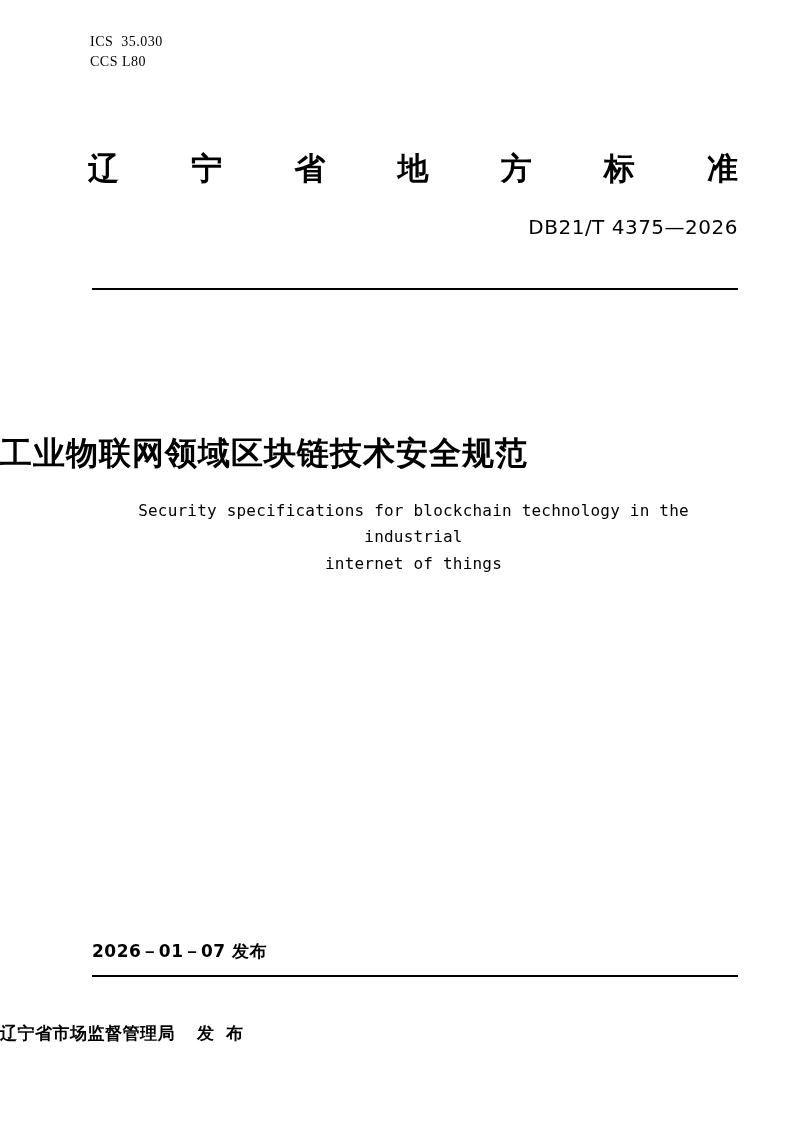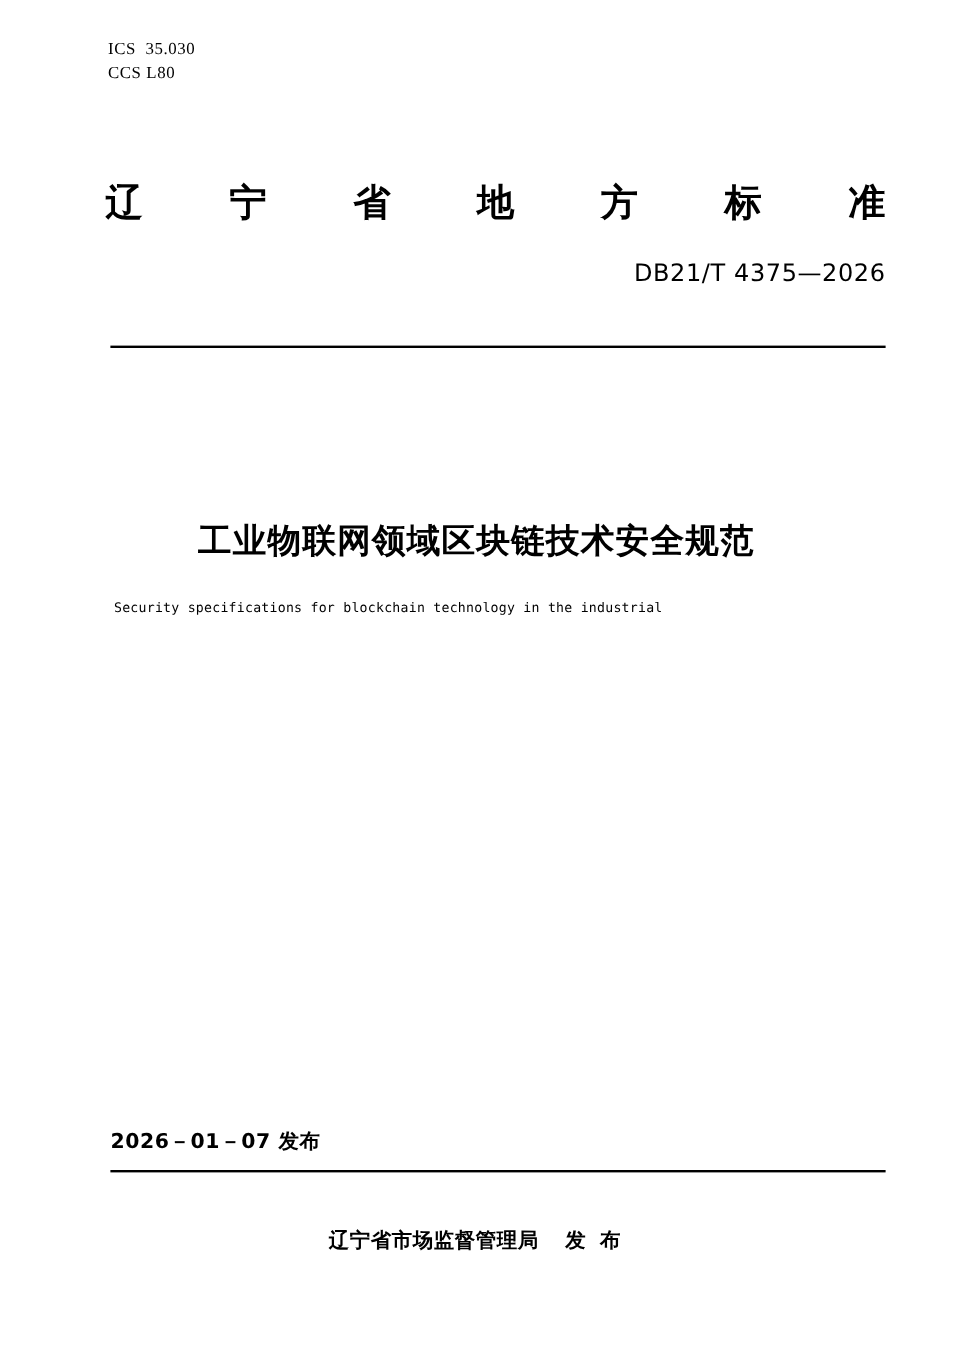--- a/index.html
+++ b/index.html
@@ -83,33 +83,33 @@
     top: 288px;
     border-top: 2px solid #000;
   }
 
   
   .title-cn {
     position: absolute;
     left: 0;
     right: 0;
     top: 432px;
-    text-align: center;
     font-family: "DejaVu Sans", sans-serif;
     font-weight: bold;
-    font-size: 28px;
+    font-size: 32px;
     letter-spacing: 1px;
   }
   .title-en {
     position: absolute;
     left: 95px;
     right: 62px;
     top: 498px;
+    text-align: center;
     font-family: "DejaVu Sans Mono", monospace;
-    font-size: 11px;
+    font-size: 16px;
     line-height: 1.65;
     letter-spacing: 0.2px;
   }
 
   
   .dates {
     position: absolute;
     left: 92px;
     right: 56px;
     top: 940px;
@@ -125,21 +125,21 @@
     left: 92px;
     right: 56px;
     top: 975px;
     border-top: 2px solid #000;
   }
   .publisher {
     position: absolute;
     left: 0;
     right: 0;
     top: 1022px;
-    text-align: center;
+    text-align: left;
     font-family: "DejaVu Sans", sans-serif;
     font-weight: bold;
     font-size: 17px;
     letter-spacing: 0.5px;
   }
   .publisher .pub-word {
     margin-left: 22px;
     letter-spacing: 3px;
   }
 </style>
@@ -165,20 +165,21 @@
   </div>
 
   <div class="std-number">DB21/T 4375—2026</div>
 
   <div class="rule-line"></div>
 
   <div class="title-cn">工业物联网领域区块链技术安全规范</div>
 
   <div class="title-en">
     <div>Security specifications for blockchain technology in the industrial</div>
+    <div>internet of things</div>
   </div>
 
   <div class="dates">
     <div>2026－01－07 发布</div>
   </div>
 
   <div class="footer-rule"></div>
 
   <div class="publisher">
     <span>辽宁省市场监督管理局</span><span class="pub-word">发  布</span>

